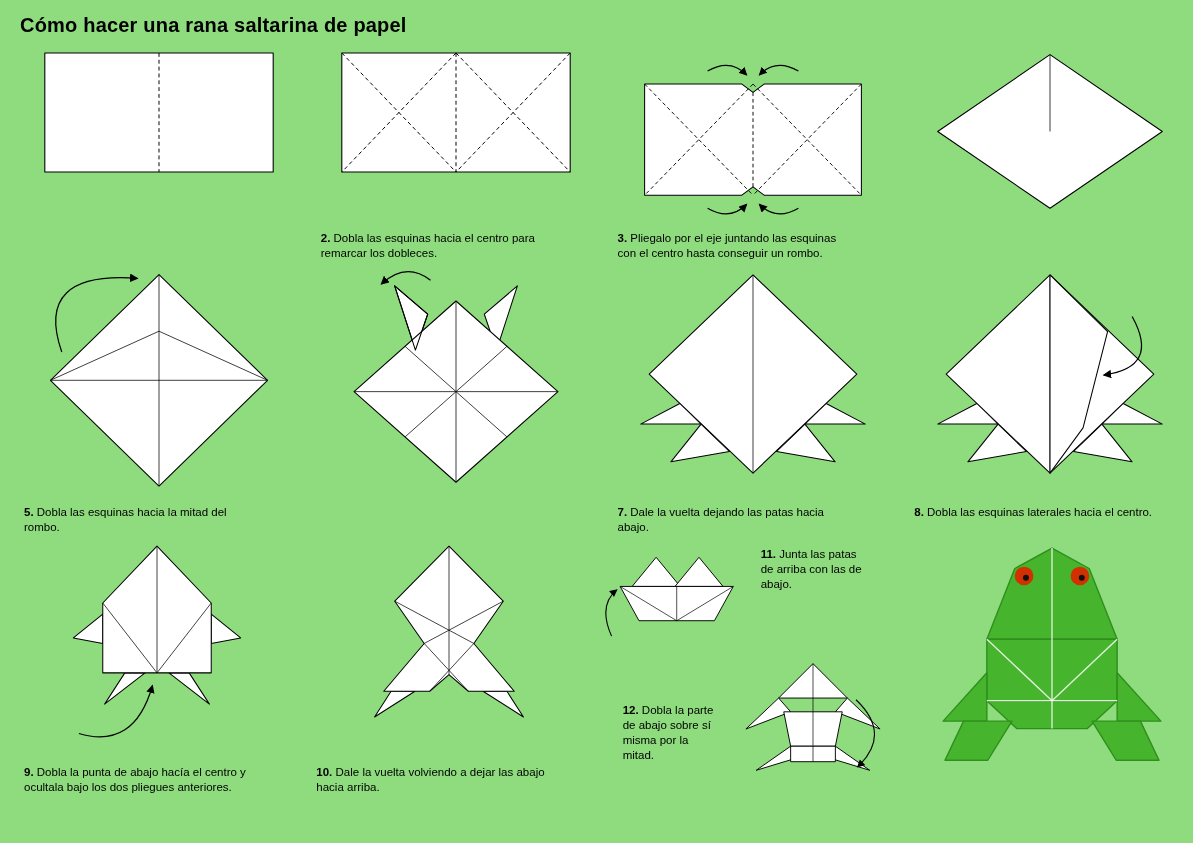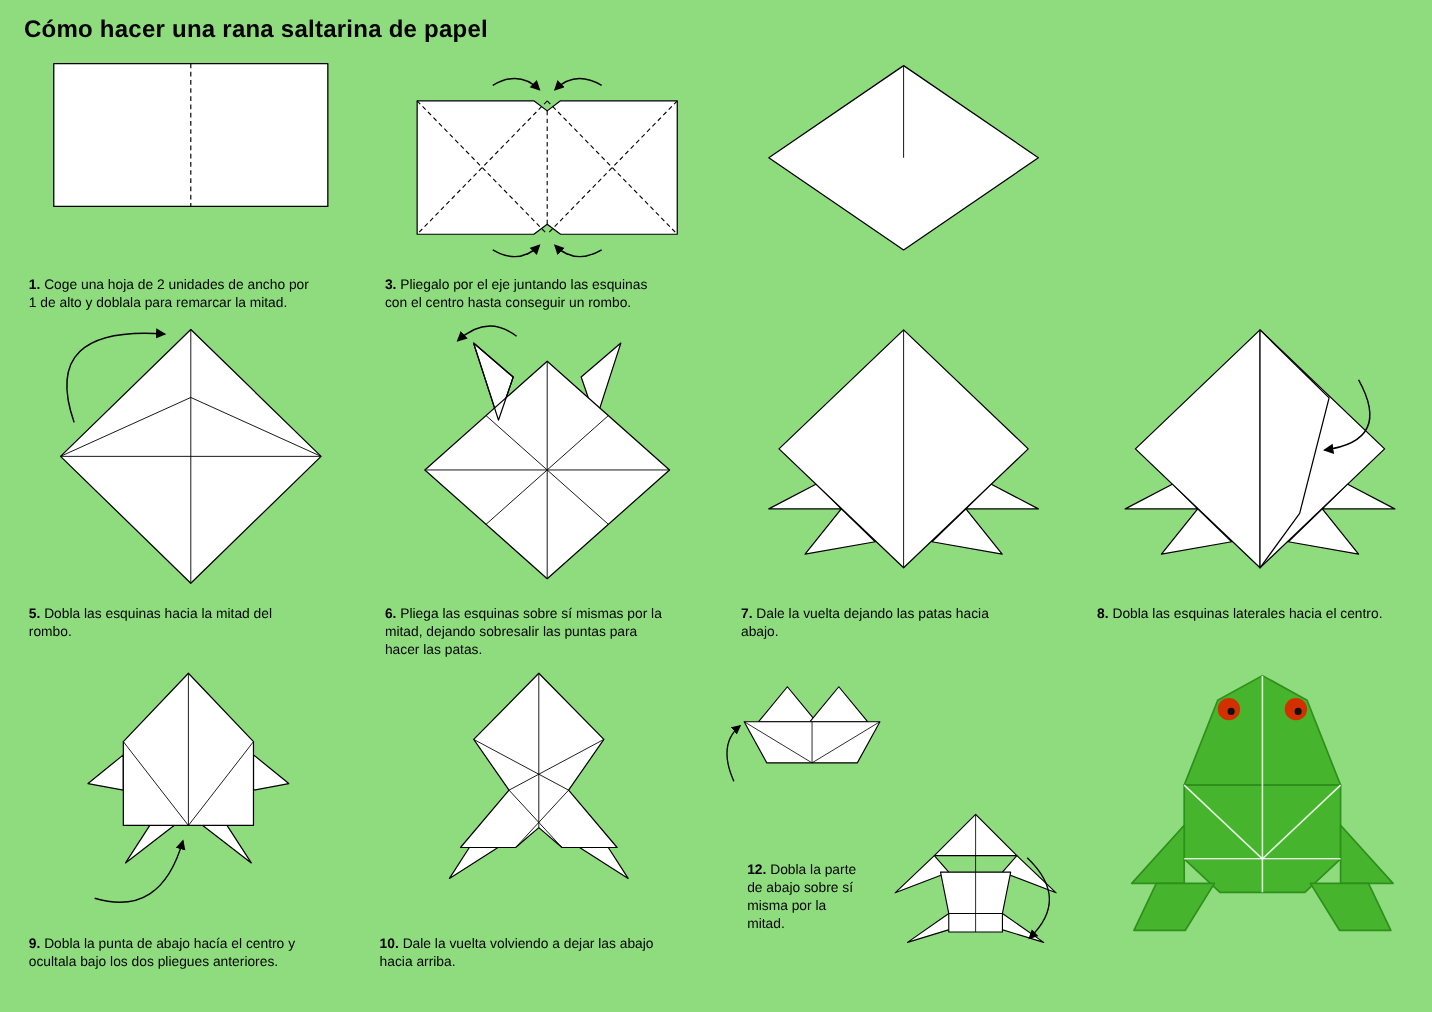--- a/index.html
+++ b/index.html
@@ -44,23 +44,37 @@
 
   <div class="row">
 
     <div class="cell">
       <div class="diag diag1">
         <svg viewBox="0 0 250 135" width="244" height="132">
           <rect class="paper" x="8" y="6" width="234" height="122"></rect>
           <line class="dash" x1="125" y1="6" x2="125" y2="128"></line>
         </svg>
       </div>
-      <p class="caption"><b>1.</b> <span>Coge una hoja de 2 unidades de ancho por 1 de alto y doblala para remarcar la mitad.</span></p>
-    </div>
-
+    </div>
+
+    <div class="cell">
+      <div class="diag diag1">
+        <svg viewBox="0 0 250 135" width="244" height="132">
+          <rect class="paper" x="8" y="6" width="234" height="122"></rect>
+          <g>
+            <line class="dash" x1="8" y1="6" x2="125" y2="128"></line>
+            <line class="dash" x1="125" y1="6" x2="8" y2="128"></line>
+            <line class="dash" x1="125" y1="6" x2="242" y2="128"></line>
+            <line class="dash" x1="242" y1="6" x2="125" y2="128"></line>
+            <line class="dash" x1="125" y1="6" x2="125" y2="128"></line>
+          </g>
+        </svg>
+      </div>
+      <p class="caption"><b>2.</b> <span>Dobla las esquinas hacia el centro para remarcar los dobleces.</span></p>
+    </div>
 
     <div class="cell">
       <div class="diag diag1">
         <svg viewBox="0 0 250 190" width="232" height="176">
           <defs>
               <marker id="ah3" markerWidth="8" markerHeight="8" refX="6" refY="3.5" orient="auto">
                 <path class="ah" d="M0,0 L7,3.5 L0,7 Z"></path>
               </marker>
             </defs>
           <g>
@@ -133,21 +147,20 @@
             <line class="thin" x1="125" y1="138" x2="125" y2="234"></line>
             <line class="thin" x1="125" y1="138" x2="17" y2="138"></line>
             <line class="thin" x1="125" y1="138" x2="71" y2="90"></line>
             <line class="thin" x1="125" y1="138" x2="179" y2="90"></line>
             <line class="thin" x1="125" y1="138" x2="71" y2="186"></line>
             <line class="thin" x1="125" y1="138" x2="179" y2="186"></line>
           </g>
           <polygon class="paper" points="95,56 60,26 82,94" fill-opacity="0"></polygon>
         </svg>
       </div>
-      <p class="caption"><b>6.</b> <span>Pliega las esquinas sobre sí mismas por la mitad, dejando sobresalir las puntas para hacer las patas.</span></p>
     </div>
 
     <div class="cell">
       <div class="diag diag2">
         <svg viewBox="0 0 250 240" width="236" height="228">
           <g>
             <polygon class="paper" points="48,150 6,172 70,172"></polygon>
             <polygon class="paper" points="70,172 38,212 100,201"></polygon>
             <polygon class="paper" points="202,150 244,172 180,172"></polygon>
             <polygon class="paper" points="180,172 212,212 150,201"></polygon>
@@ -242,20 +255,21 @@
           <path class="arr" d="M10,118 Q-6,82 16,64" marker-end="url(#ah11)"></path>
           <polygon class="paper" points="34,60 62,26 90,60"></polygon>
           <polygon class="paper" points="84,60 112,26 140,60"></polygon>
           <polygon class="paper" points="20,60 152,60 130,100 42,100"></polygon>
           <g>
             <line class="thin" x1="20" y1="60" x2="86" y2="100"></line>
             <line class="thin" x1="152" y1="60" x2="86" y2="100"></line>
             <line class="thin" x1="86" y1="60" x2="86" y2="100"></line>
           </g>
         </svg>
+        <p class="caption cap11"><b>11.</b> <span>Junta las patas de arriba con las de abajo.</span></p>
       </div>
       <div class="pair">
         <p class="caption cap12"><b>12.</b> <span>Dobla la parte de abajo sobre sí misma por la mitad.</span></p>
         <svg viewBox="0 0 200 165" width="172" height="142">
           <defs>
               <marker id="ah12" markerWidth="8" markerHeight="8" refX="6" refY="3.5" orient="auto">
                 <path class="ah" d="M0,0 L7,3.5 L0,7 Z"></path>
               </marker>
             </defs>
           <polygon class="paper" points="100,10 140,50 60,50"></polygon>

